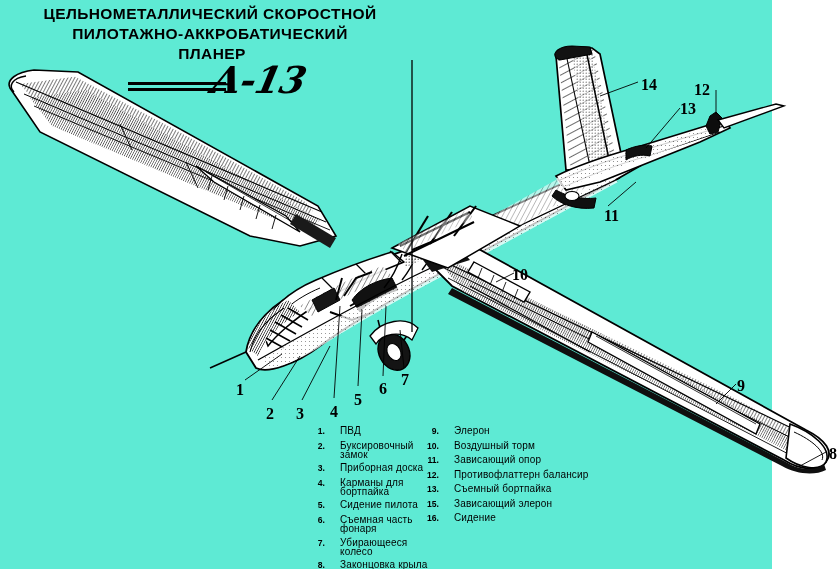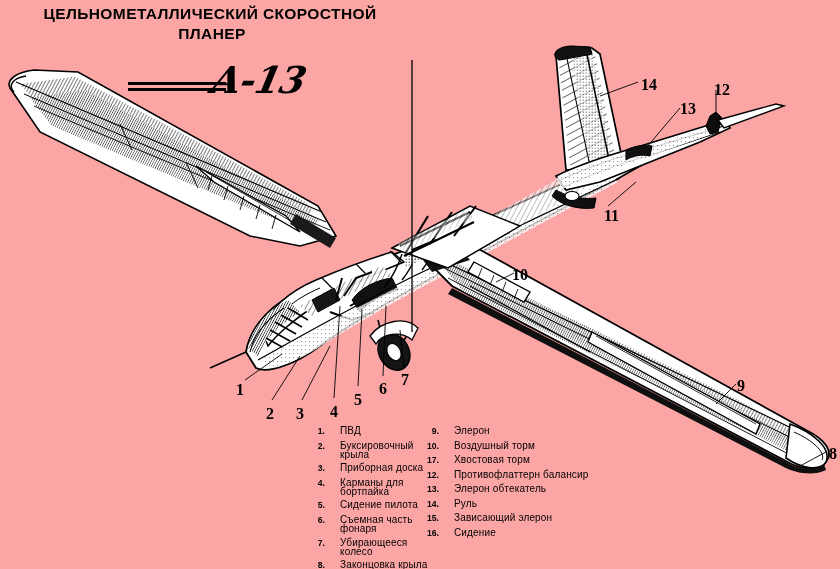--- a/index.html
+++ b/index.html
@@ -1,18 +1,18 @@
 <!DOCTYPE html>
 <html><head>
 <meta charset="utf-8">
 <style>
   html,body{margin:0;padding:0;background:#fff;}
   body{width:840px;height:569px;overflow:hidden;
        font-family:"Liberation Sans", sans-serif;color:#000;}
-  #page{position:relative;width:840px;height:569px;background:#fca5a5;text-decoration:underline;}
+  #page{position:relative;width:772px;height:569px;background:#5eead4;text-decoration:underline;}
 
   
   #title-block{position:absolute;left:0;top:4px;width:420px;text-align:center;}
   .title-line{font-weight:bold;font-size:15.5px;letter-spacing:.4px;
               line-height:20px;white-space:nowrap;}
   #title-line-3{position:relative;display:inline-block;padding-left:4px;}
   #model-script{position:absolute;left:212px;top:58px;
                 font-family:"DejaVu Serif", serif;font-style:italic;
                 font-weight:bold;font-size:37px;letter-spacing:-1px;
                 transform:skewX(-12deg);}
@@ -40,20 +40,21 @@
                font-family:"Liberation Sans", sans-serif;}
   .clip-right{overflow:hidden;}
 </style>
 </head>
 <body>
 
 <div id="page">
 
   <div id="title-block">
     <div class="title-line">ЦЕЛЬНОМЕТАЛЛИЧЕСКИЙ СКОРОСТНОЙ</div>
+    <div class="title-line">ПИЛОТАЖНО-АККРОБАТИЧЕСКИЙ</div>
     <div class="title-line" id="title-line-3">ПЛАНЕР</div>
   </div>
   <div class="rule" id="rule-a"></div>
   <div class="rule" id="rule-b"></div>
   <div id="model-script">А-13</div>
 
   <svg id="drawing" viewBox="0 0 840 569" xmlns="http://www.w3.org/2000/svg">
     <defs>
 
       <pattern id="hatchA" width="3" height="3" patternUnits="userSpaceOnUse" patternTransform="rotate(28)">
@@ -306,35 +307,35 @@
     <span class="callout" style="left:266px;top:406px">2</span>
     <span class="callout" style="left:296px;top:406px">3</span>
     <span class="callout" style="left:330px;top:404px">4</span>
     <span class="callout" style="left:354px;top:392px">5</span>
     <span class="callout" style="left:379px;top:381px">6</span>
     <span class="callout" style="left:401px;top:372px">7</span>
     <span class="callout" style="left:829px;top:446px">8</span>
     <span class="callout" style="left:737px;top:378px">9</span>
     <span class="callout" style="left:512px;top:267px">10</span>
     <span class="callout" style="left:604px;top:208px">11</span>
-    <span class="callout" style="left:714px;top:82px">12</span>
+    <span class="callout" style="left:694px;top:82px">12</span>
     <span class="callout" style="left:680px;top:101px">13</span>
     <span class="callout" style="left:641px;top:77px">14</span>
   </div>
 
   <div id="legend">
 
     <div class="legend-col" id="legend-col-left">
       <div class="legend-item">
         <span class="legend-num">1.</span>
         <span class="legend-text">ПВД</span>
       </div>
       <div class="legend-item">
         <span class="legend-num">2.</span>
-        <span class="legend-text">Буксировочный крыла</span>
+        <span class="legend-text">Буксировочный замок</span>
       </div>
       <div class="legend-item">
         <span class="legend-num">3.</span>
         <span class="legend-text">Приборная  доска</span>
       </div>
       <div class="legend-item">
         <span class="legend-num">4.</span>
         <span class="legend-text">Карманы  для бортпайка</span>
       </div>
       <div class="legend-item">
@@ -358,34 +359,30 @@
     <div class="legend-col clip-right" id="legend-col-right">
       <div class="legend-item">
         <span class="legend-num">9.</span>
         <span class="legend-text">Элерон</span>
       </div>
       <div class="legend-item">
         <span class="legend-num">10.</span>
         <span class="legend-text">Воздушный торм</span>
       </div>
       <div class="legend-item">
-        <span class="legend-num">17.</span>
-        <span class="legend-text">Хвостовая торм</span>
+        <span class="legend-num">11.</span>
+        <span class="legend-text">Зависающий опор</span>
       </div>
       <div class="legend-item">
         <span class="legend-num">12.</span>
         <span class="legend-text">Противофлаттерн балансир</span>
       </div>
       <div class="legend-item">
         <span class="legend-num">13.</span>
-        <span class="legend-text">Элерон обтекатель</span>
-      </div>
-      <div class="legend-item">
-        <span class="legend-num">14.</span>
-        <span class="legend-text">Руль</span>
+        <span class="legend-text">Съемный бортпайка</span>
       </div>
       <div class="legend-item">
         <span class="legend-num">15.</span>
         <span class="legend-text">Зависающий элерон</span>
       </div>
       <div class="legend-item">
         <span class="legend-num">16.</span>
         <span class="legend-text">Сидение</span>
       </div>
     </div>

